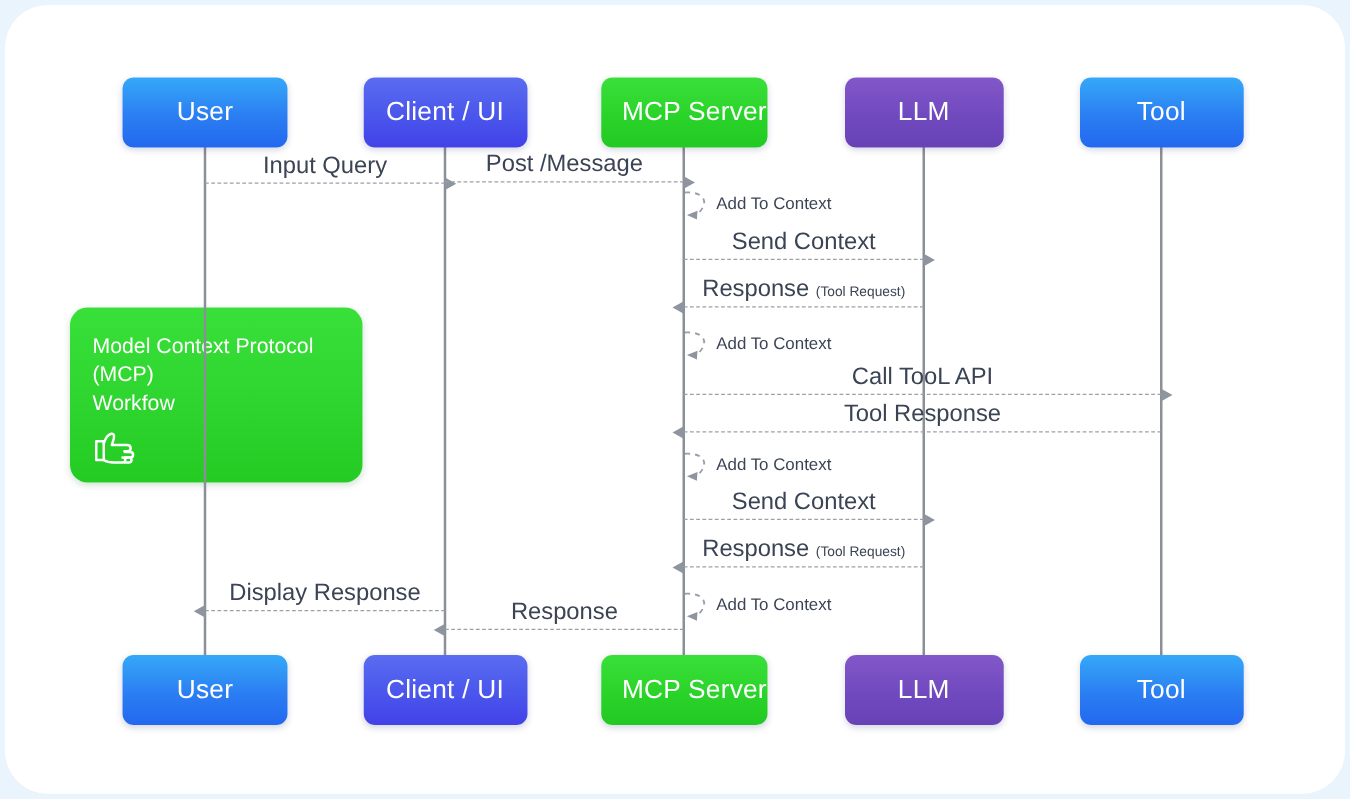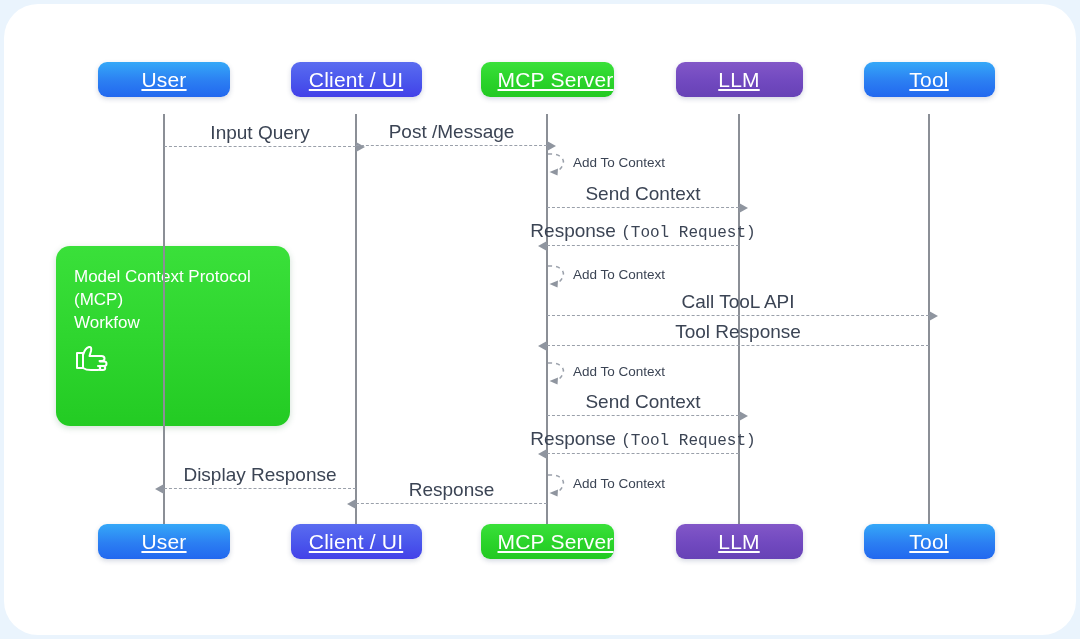--- a/index.html
+++ b/index.html
@@ -41,31 +41,30 @@
     position: absolute;
     width: 2px;
     background: #8b8f96;
     top: 114px;
     height: 410px;
   }
 
   
   .actor {
     position: absolute;
-    height: 35px;
+    height: 56px;
     border-radius: 9px;
     display: flex;
     align-items: center;
     justify-content: center;
     color: #ffffff;
     font-size: 21px;
     letter-spacing: .2px;
     box-shadow: 0 2px 5px rgba(40,60,110,.20);
     box-sizing: border-box;
-    text-decoration: underline;
   }
   .c-blue   { background: linear-gradient(180deg,#35a8f8 0%, #2b7ef2 55%, #2268ef 100%); }
   .c-indigo { background: linear-gradient(180deg,#5a6cf0 0%, #4a56ec 55%, #4341e8 100%); }
   .c-green  { background: linear-gradient(180deg,#3ae03a 0%, #2ad32a 55%, #22c922 100%); justify-content: flex-end; }
   .c-purple { background: linear-gradient(180deg,#8257c8 0%, #7149bf 55%, #6742b6 100%); }
 
   
   .msg {
     position: absolute;
     height: 0;
@@ -88,21 +87,21 @@
   }
   .msg-label {
     position: absolute;
     bottom: 3px;
     color: #3b4454;
     white-space: nowrap;
     line-height: 1.1;
   }
   .msg-label.big   { font-size: 19px; }
   .msg-label.center { left: 50%; transform: translateX(-50%); }
-  .msg-label .sub { font-size: 16px; font-family: Liberation Mono, monospace; }
+  .msg-label .sub { font-size: 11px; }
 
   
   .selfloop {
     position: absolute;
     width: 30px;
     height: 34px;
   }
   .selfloop svg { display: block; overflow: visible; }
   .selfloop-label {
     position: absolute;
@@ -112,21 +111,21 @@
     color: #3b4454;
     white-space: nowrap;
   }
 
   
   .note {
     position: absolute;
     left: 56px;
     top: 246px;
     width: 234px;
-    height: 180px;
+    height: 140px;
     border-radius: 14px;
     background: linear-gradient(180deg,#3ae03a 0%, #2fd62f 50%, #23cb23 100%);
     box-shadow: 0 2px 6px rgba(40,110,60,.22);
     box-sizing: border-box;
     padding: 20px 18px 0 18px;
     color: #ffffff;
   }
   .note-text {
     font-size: 17px;
     line-height: 1.35;

